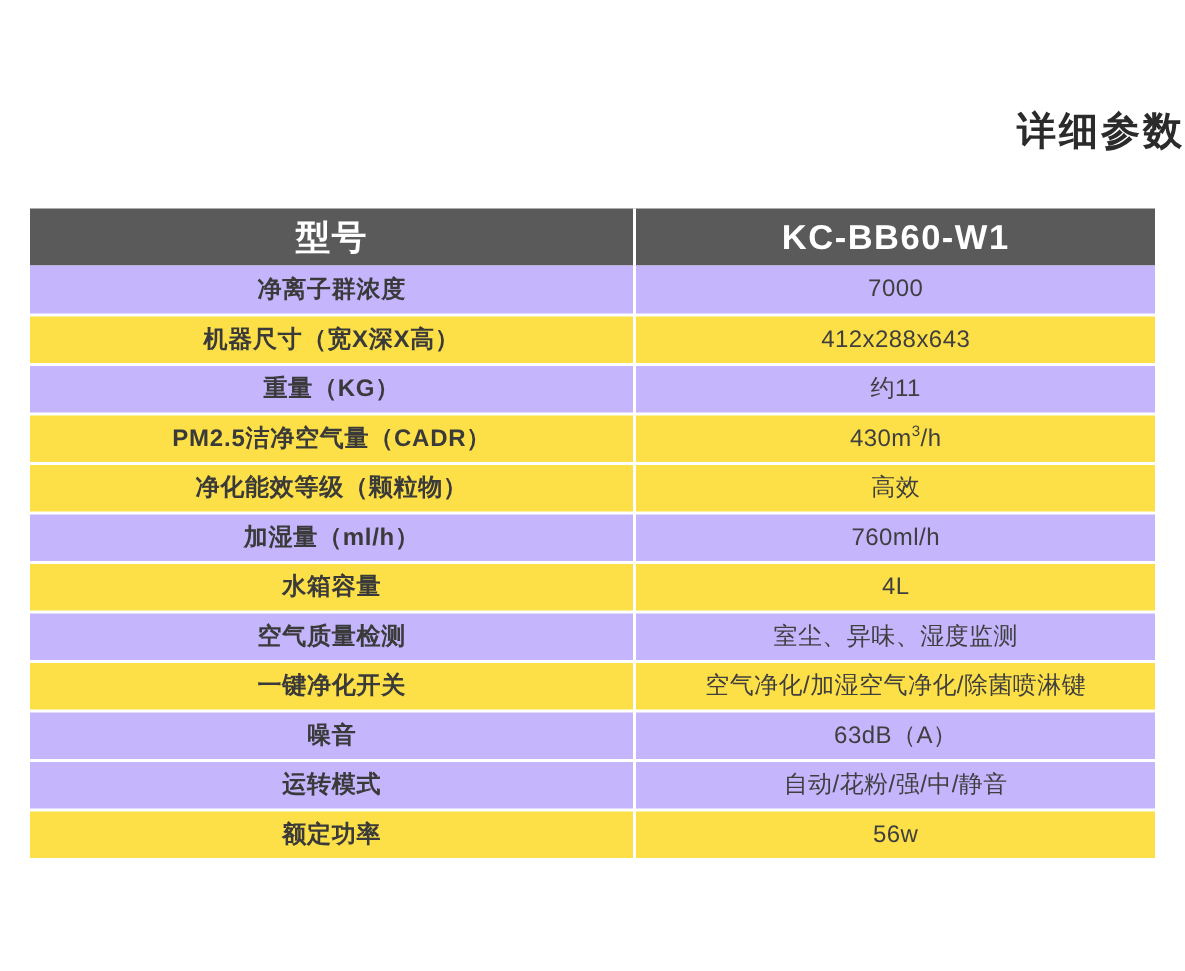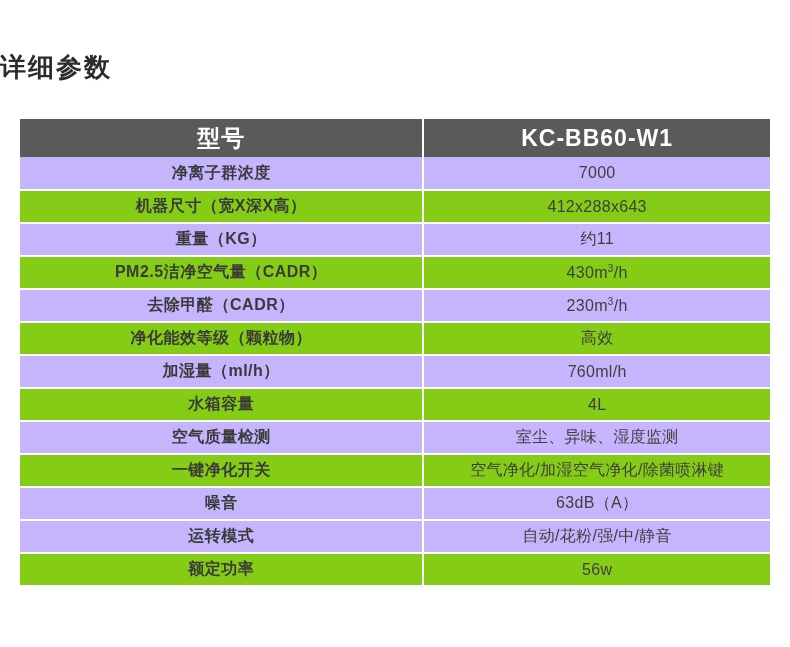--- a/index.html
+++ b/index.html
@@ -14,26 +14,26 @@
     color: #333333;
     overflow: hidden;
   }
   .page {
     width: 790px;
     height: 647px;
     position: relative;
     box-sizing: border-box;
   }
   .page-title {
-    text-align: left;
+    text-align: right;
     font-size: 26px;
     font-weight: bold;
     color: #2b2b2b;
     letter-spacing: 2px;
-    padding-top: 52px;
+    padding-top: 72px;
     padding-bottom: 0;
     line-height: 1.2;
   }
   .spec-table {
     width: 750px;
     margin: 36px auto 0 auto;
     border-collapse: collapse;
     table-layout: fixed;
   }
   .spec-table td, .spec-table th {
@@ -59,21 +59,21 @@
   .col-label {
     width: 385px;
   }
   .col-value {
     width: 331px;
   }
   tr.odd td {
     background: #c4b5fd;
   }
   tr.even td {
-    background: #84cc16;
+    background: #fde047;
   }
   td.label-cell {
     font-weight: bold;
     color: #3a3a3a;
     border-right: 2px solid #ffffff;
     letter-spacing: 0.5px;
   }
   td.value-cell {
     color: #3f3f3f;
     letter-spacing: 0.3px;
@@ -111,24 +111,20 @@
         <td class="value-cell">412x288x643</td>
       </tr>
       <tr class="odd">
         <td class="label-cell">重量（KG）</td>
         <td class="value-cell">约11</td>
       </tr>
       <tr class="even">
         <td class="label-cell">PM2.5洁净空气量（CADR）</td>
         <td class="value-cell"><span>430m</span><sup>3</sup><span>/h</span></td>
       </tr>
-      <tr class="odd">
-        <td class="label-cell">去除甲醛（CADR）</td>
-        <td class="value-cell"><span>230m</span><sup>3</sup><span>/h</span></td>
-      </tr>
       <tr class="even">
         <td class="label-cell">净化能效等级（颗粒物）</td>
         <td class="value-cell">高效</td>
       </tr>
       <tr class="odd">
         <td class="label-cell">加湿量（ml/h）</td>
         <td class="value-cell">760ml/h</td>
       </tr>
       <tr class="even">
         <td class="label-cell">水箱容量</td>

